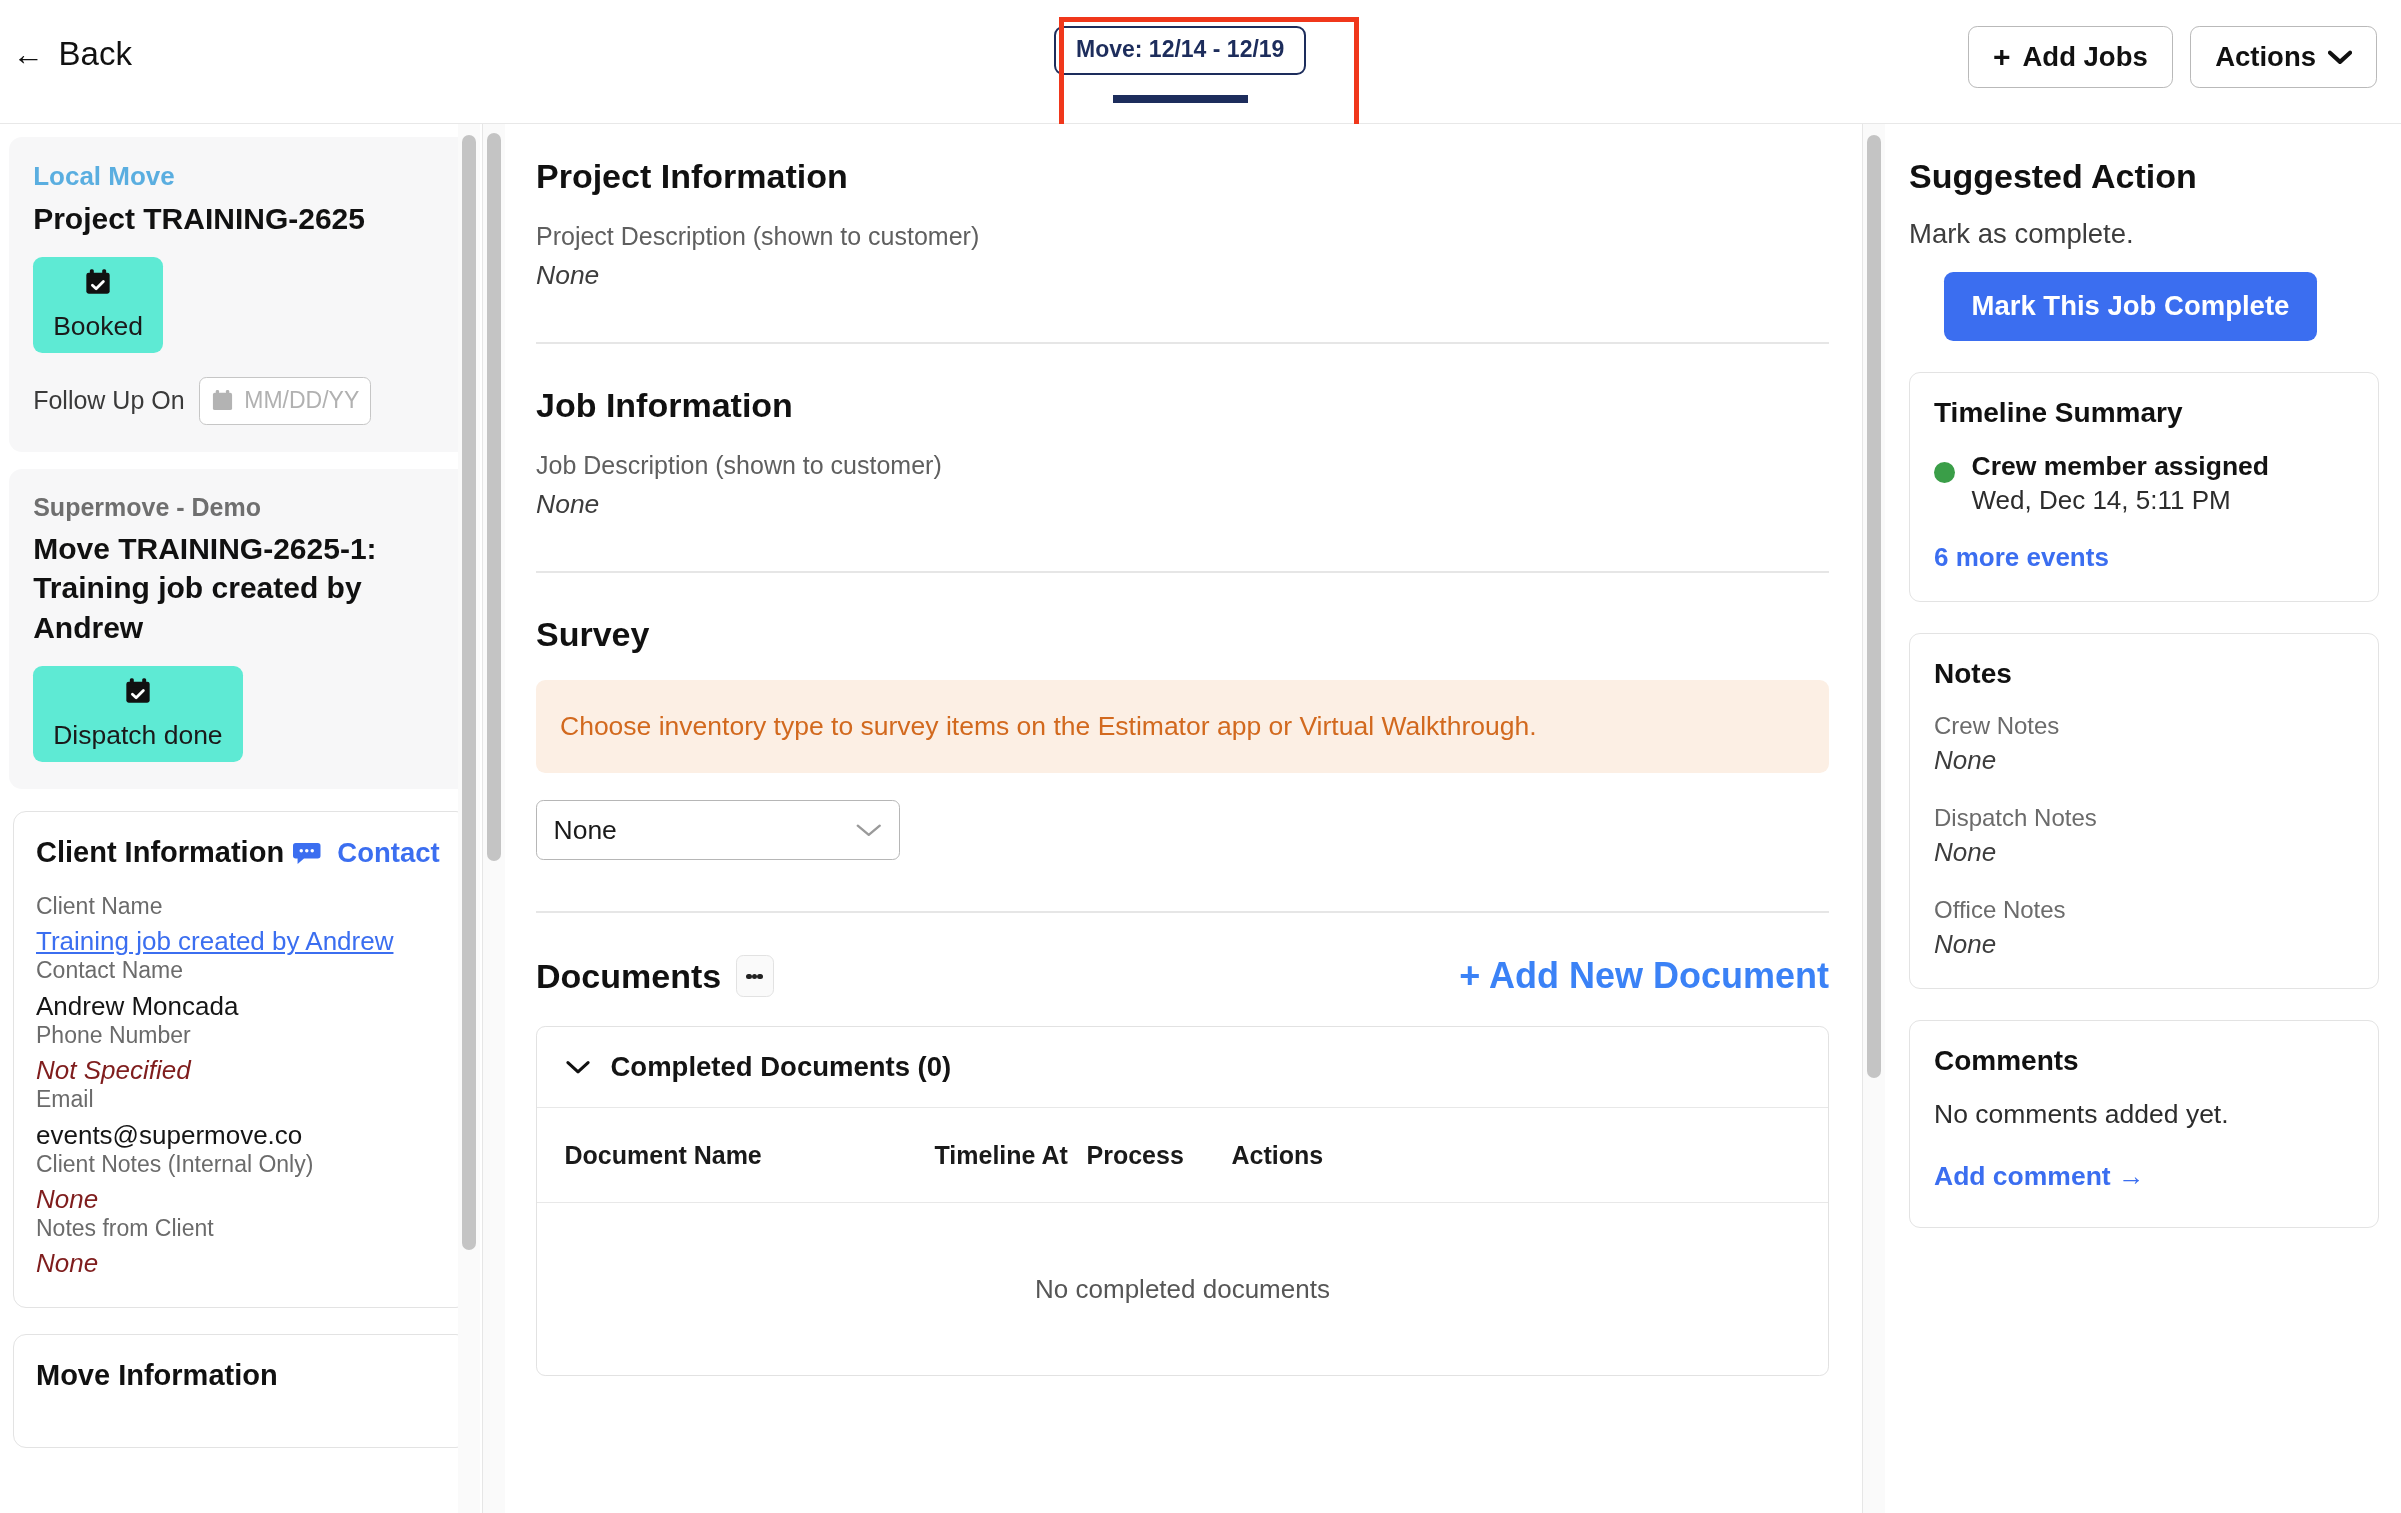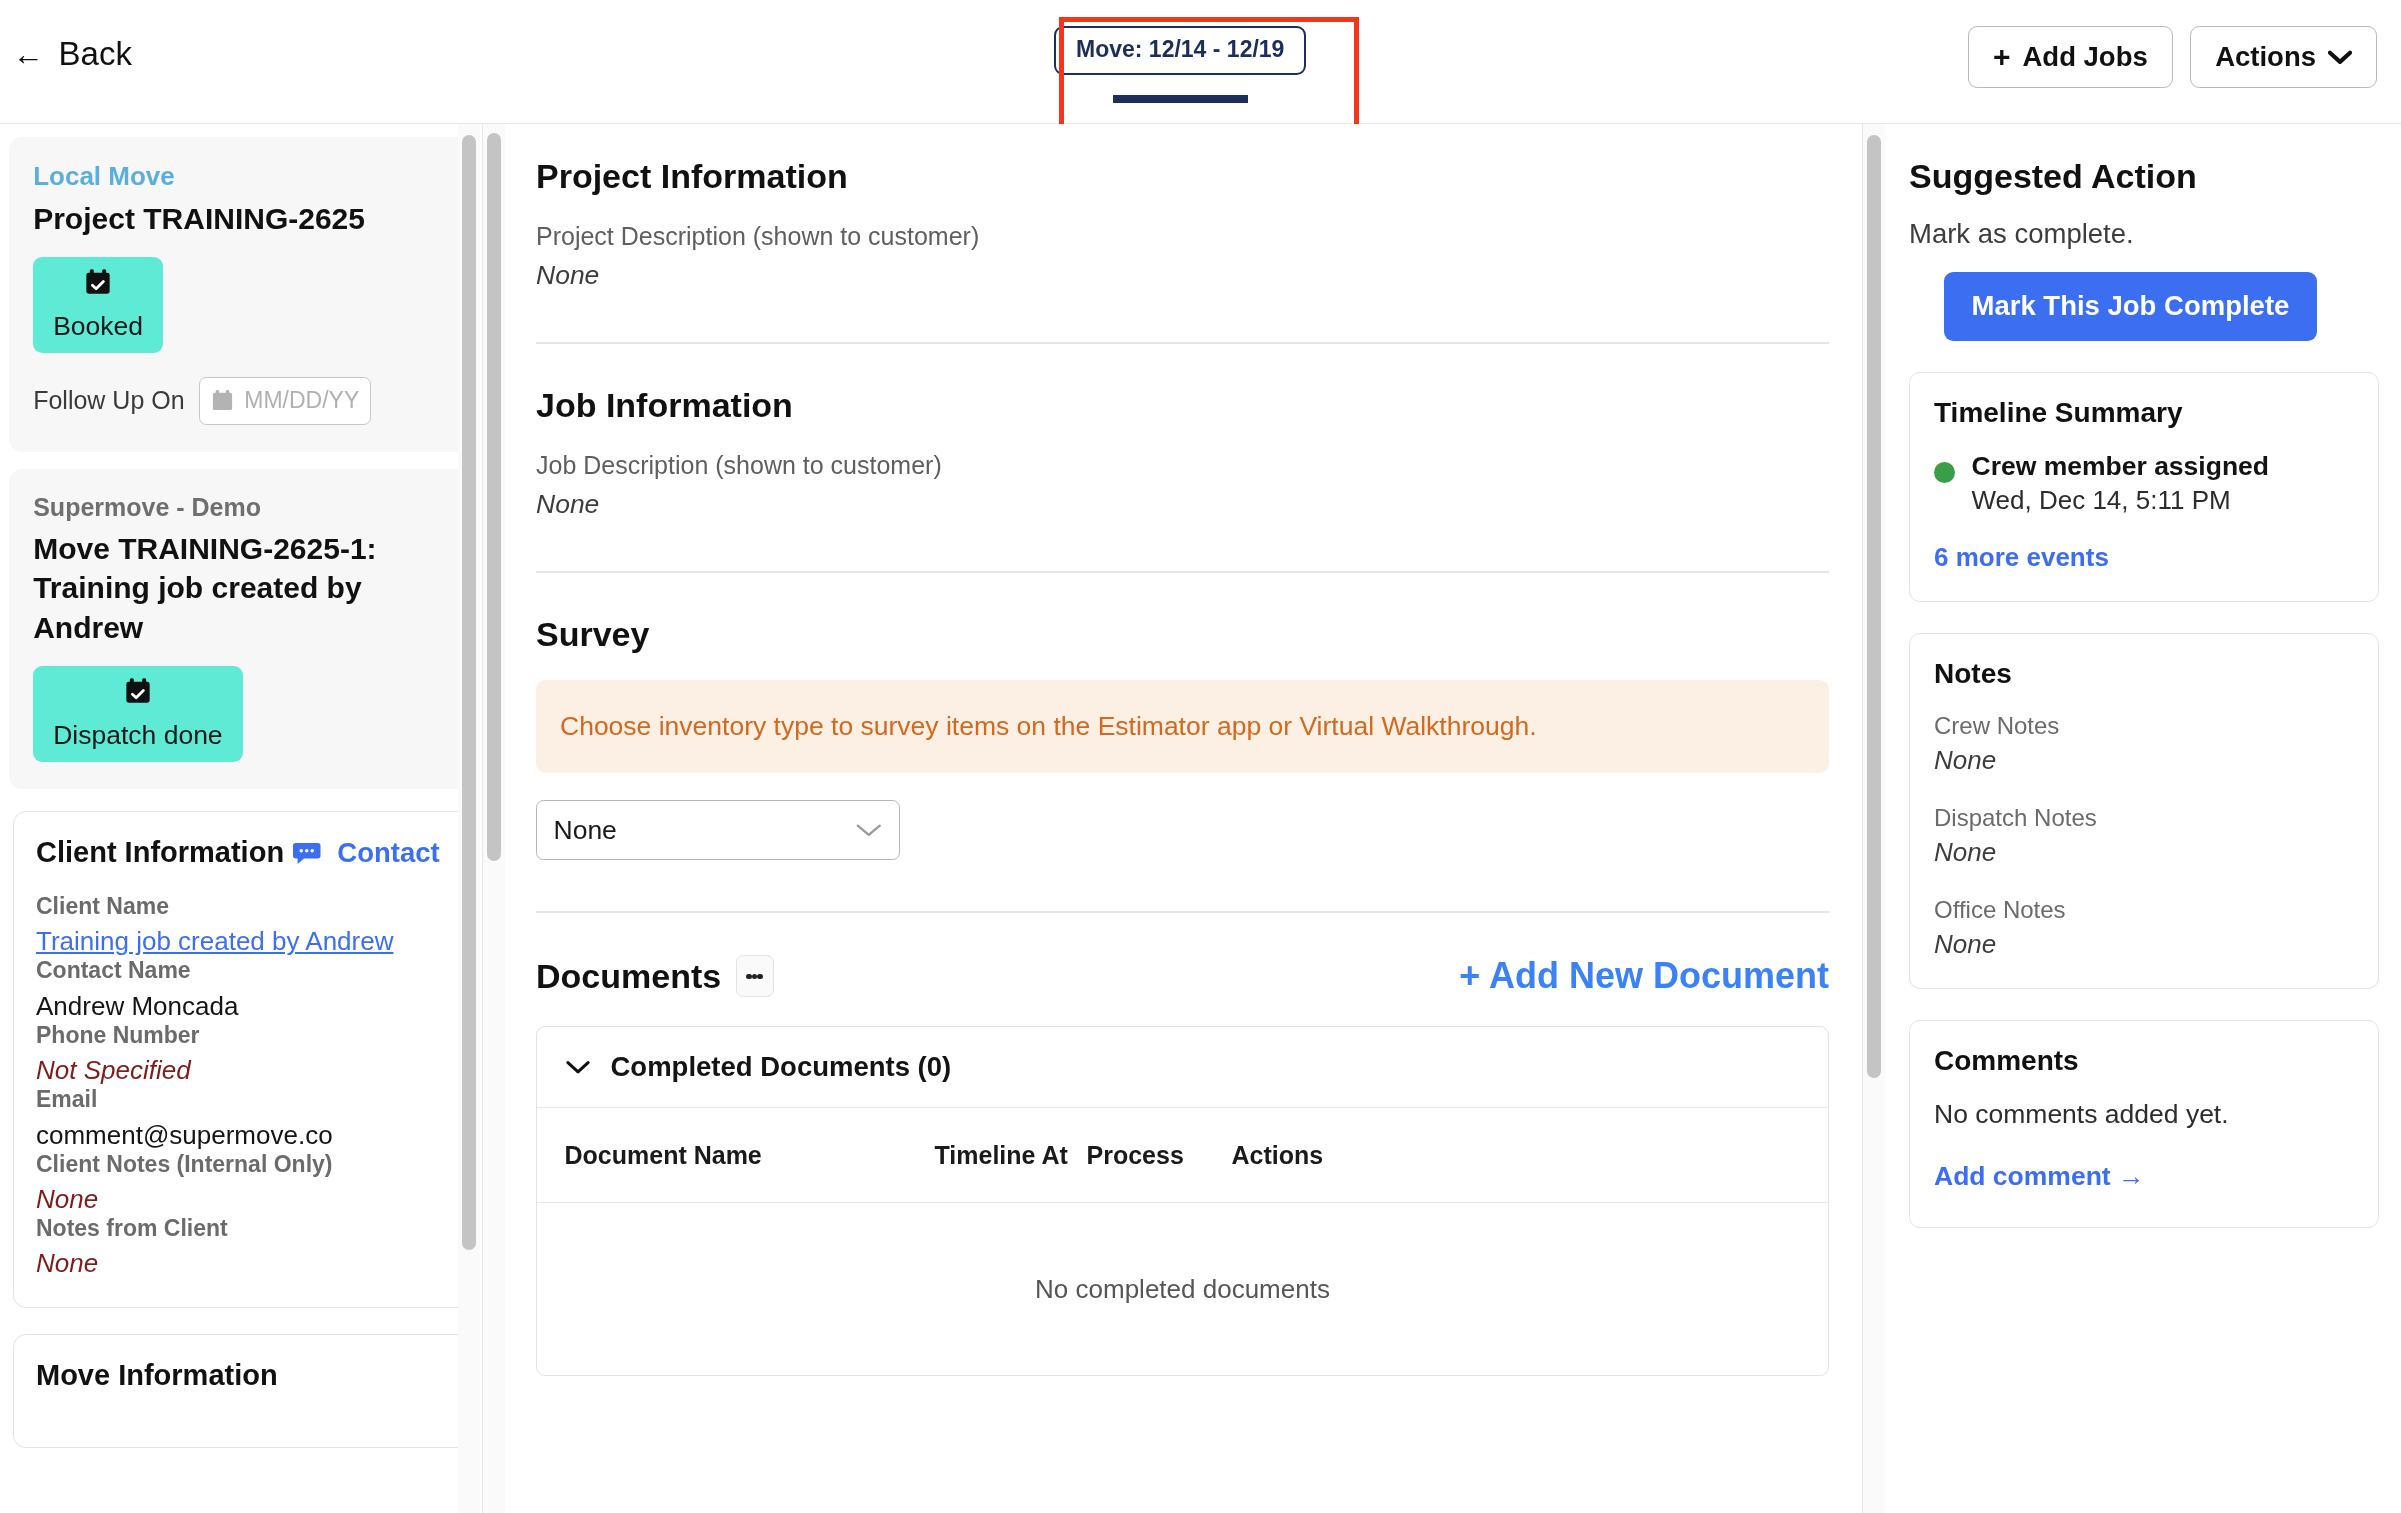--- a/index.html
+++ b/index.html
@@ -147,21 +147,21 @@
   }
   .card-head-row {
     display: flex; align-items: center; gap: 9.2px;
     margin-bottom: 24px;
   }
   .card-head { font-size: 29px; font-weight: 800; color: #111; }
   .contact-link { color: #3b6ef0; font-size: 27.5px; font-weight: 700; cursor: pointer; margin-left: 7.3px;}
   .bubble-ic { width: 27.5px; height: 24px; display:block; }
 
   .f-label { font-size: 23px; color: #6b6b6b; margin-top: 26px; margin-bottom: 6.4px; }
-  .f-label:first-of-type { margin-top: 0; font-weight: bold; }
+  .f-label:first-of-type { margin-top: 0; }
   .f-val { font-size: 26px; color: #151515; }
   .f-val.italic { font-style: italic; color: #7f1d1d; }
   .f-link {
     font-size: 26px; color: #3b6ef0; text-decoration: underline; cursor: pointer;
   }
 
   
   .center {
     flex: 1 1 auto;
     position: relative;
@@ -393,21 +393,21 @@
         <div>
           <div class="f-label">Contact Name</div>
           <div class="f-val">Andrew Moncada</div>
         </div>
         <div>
           <div class="f-label">Phone Number</div>
           <div class="f-val italic">Not Specified</div>
         </div>
         <div>
           <div class="f-label">Email</div>
-          <div class="f-val">comment@supermove.co</div>
+          <div class="f-val">events@supermove.co</div>
         </div>
         <div>
           <div class="f-label">Client Notes (Internal Only)</div>
           <div class="f-val italic">None</div>
         </div>
         <div>
           <div class="f-label">Notes from Client</div>
           <div class="f-val italic">None</div>
         </div>
       </div>

